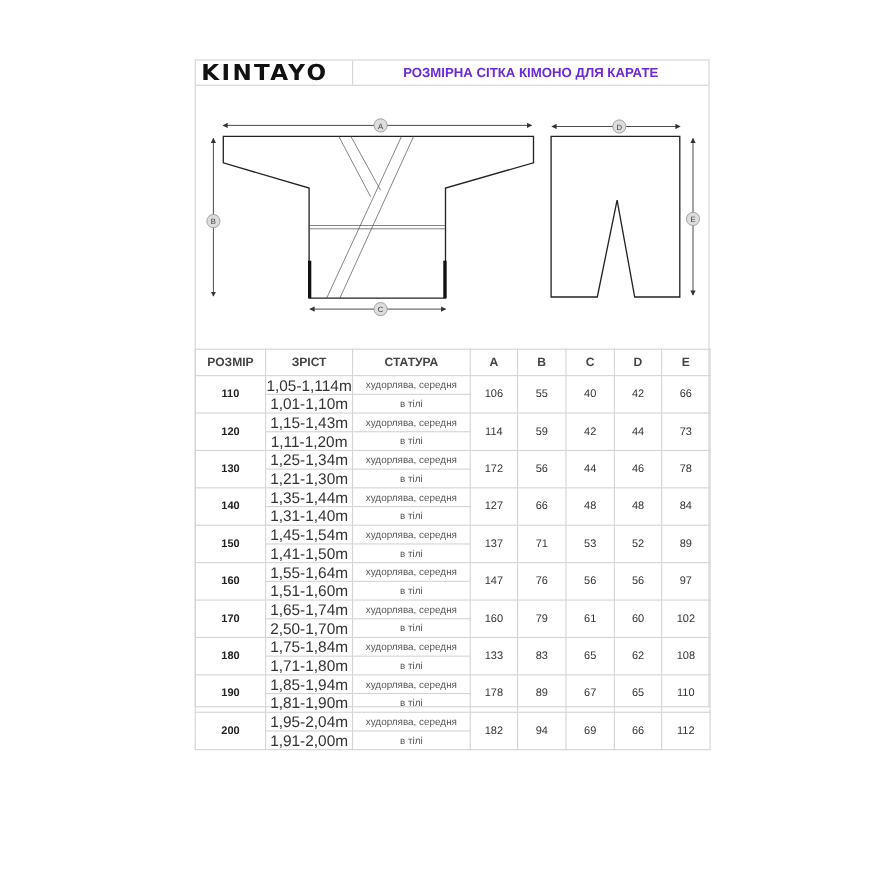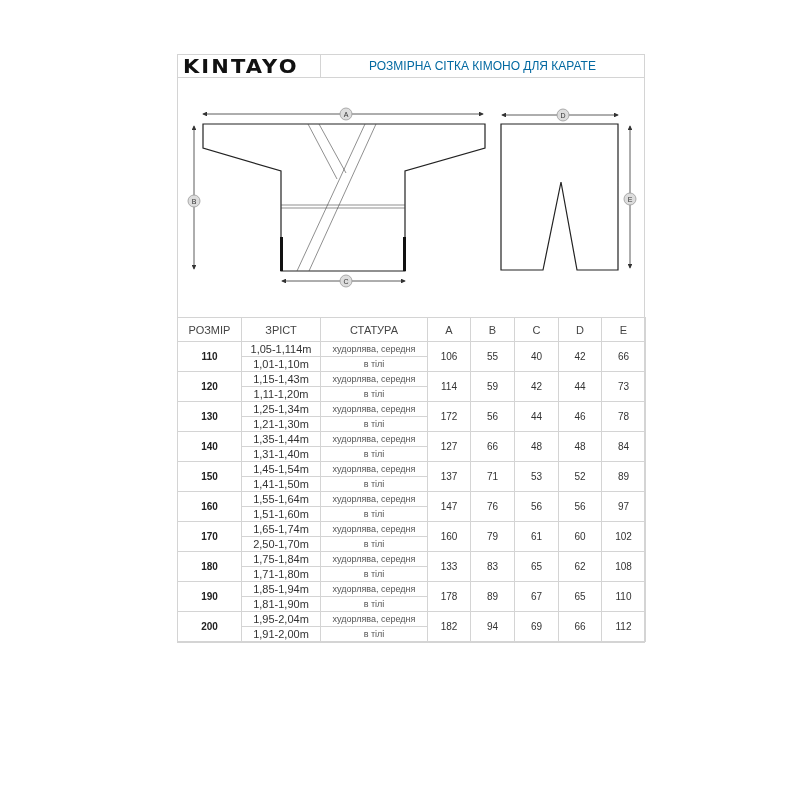--- a/index.html
+++ b/index.html
@@ -1,28 +1,28 @@
 <!DOCTYPE html>
 <html><head>
 <meta charset="utf-8">
 <style>
   html, body { margin:0; padding:0; background:#ffffff; }
   body { width:800px; height:800px; position:relative; overflow:hidden; font-family:"Liberation Sans", sans-serif; color:#222; }
   .sheet { position:absolute; left:177px; top:54px; width:468px; height:589px; border:1px solid #d4d4d4; box-sizing:border-box; }
   .hdr { position:absolute; left:0; top:0; width:466px; height:22px; border-bottom:1px solid #d4d4d4; }
   .logo-cell { position:absolute; left:0; top:0; width:143px; height:22px; border-right:1px solid #d4d4d4; display:flex; align-items:center; padding-left:5px; box-sizing:border-box; }
   .logo { font-family:"DejaVu Sans", sans-serif; font-weight:bold; font-size:20px; letter-spacing:2px; color:#111; transform:scaleX(1.05); transform-origin:left center; line-height:1; }
-  .title-cell { position:absolute; left:143px; top:0; width:323px; height:22px; display:flex; align-items:center; justify-content:center; font-weight:normal; font-size:12px; color:#0369a1; }
+  .title-cell { position:absolute; left:143px; top:0; width:323px; height:22px; display:flex; align-items:center; justify-content:center; font-weight:bold; font-size:12px; color:#6d28d9; }
   .diagram { position:absolute; left:0; top:22px; width:466px; height:240px; }
   table.sz { position:absolute; left:-1px; top:262px; border-collapse:collapse; width:468px; table-layout:fixed; }
   table.sz td, table.sz th { border:1px solid #d4d4d4; text-align:center; padding:0; font-size:9px; color:#333; }
-  table.sz th { font-weight:normal; font-size:11px; height:23px; color:#444; }
+  table.sz th { font-weight:bold; font-size:11px; height:23px; color:#444; }
   table.sz td.size { font-weight:bold; font-size:10px; color:#222; }
   table.sz td.meas { font-size:10px; }
-  table.sz td.h { height:14px; font-size:11px; }
+  table.sz td.h { height:14px; font-size:14px; }
   table.sz td.b { font-size:9px; color:#555; }
 </style>
 </head>
 <body>
 
 <div class="sheet">
   <div class="hdr">
     <div class="logo-cell">
       <span class="logo">KINTAYO</span>
     </div>

